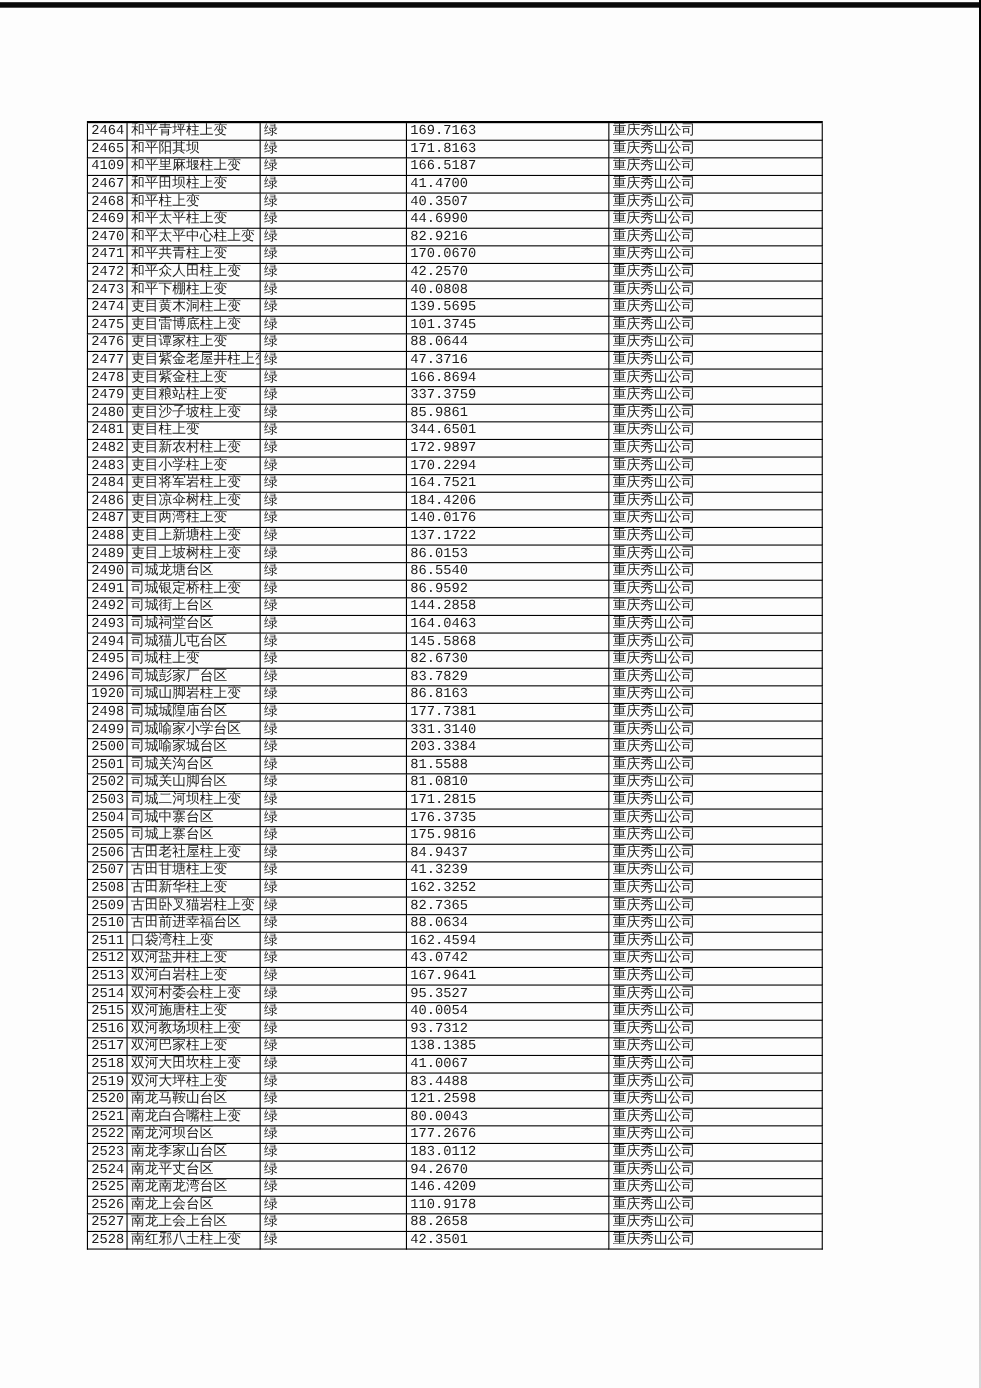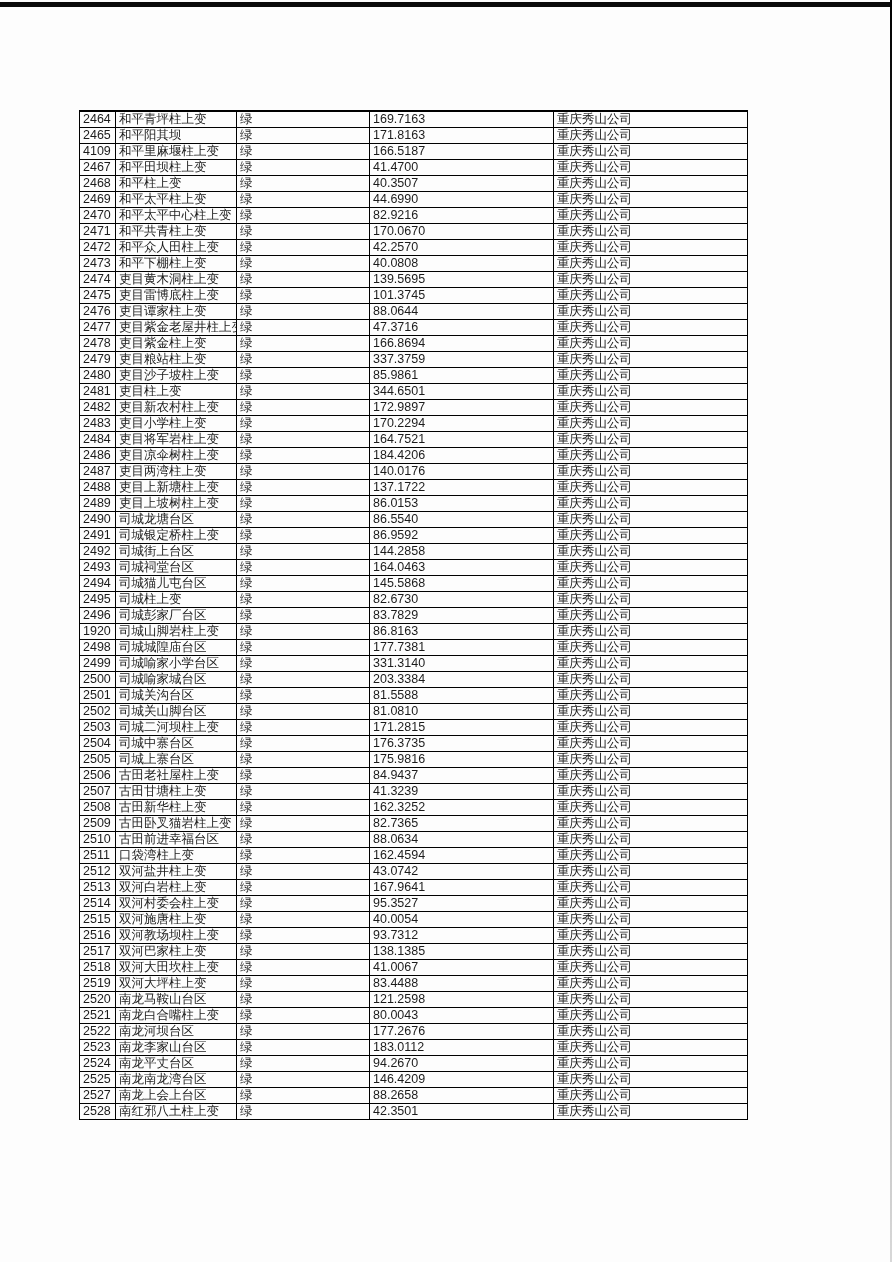--- a/index.html
+++ b/index.html
@@ -6,20 +6,21 @@
     margin: 0; padding: 0;
     width: 892px; height: 1262px;
     background: #fdfdfd;
     font-family: "Liberation Sans", sans-serif;
     overflow: hidden;
   }
   .page {
     position: relative;
     width: 892px; height: 1262px;
     background: #fdfdfd;
+    font-family: Liberation Mono, monospace;
   }
   .top-bar {
     position: absolute;
     left: 0; top: 2px;
     width: 892px; height: 5px;
     background: #0a0a0a;
   }
   .right-edge {
     position: absolute;
     top: 0; right: 0;
@@ -481,20 +482,27 @@
           <td class="col-company">重庆秀山公司</td>
         </tr>
         <tr>
           <td class="col-id">2525</td>
           <td class="col-name">南龙南龙湾台区</td>
           <td class="col-status">绿</td>
           <td class="col-value">146.4209</td>
           <td class="col-company">重庆秀山公司</td>
         </tr>
         <tr>
+          <td class="col-id">2526</td>
+          <td class="col-name">南龙上会台区</td>
+          <td class="col-status">绿</td>
+          <td class="col-value">110.9178</td>
+          <td class="col-company">重庆秀山公司</td>
+        </tr>
+        <tr>
           <td class="col-id">2527</td>
           <td class="col-name">南龙上会上台区</td>
           <td class="col-status">绿</td>
           <td class="col-value">88.2658</td>
           <td class="col-company">重庆秀山公司</td>
         </tr>
         <tr>
           <td class="col-id">2528</td>
           <td class="col-name">南红邪八土柱上变</td>
           <td class="col-status">绿</td>

